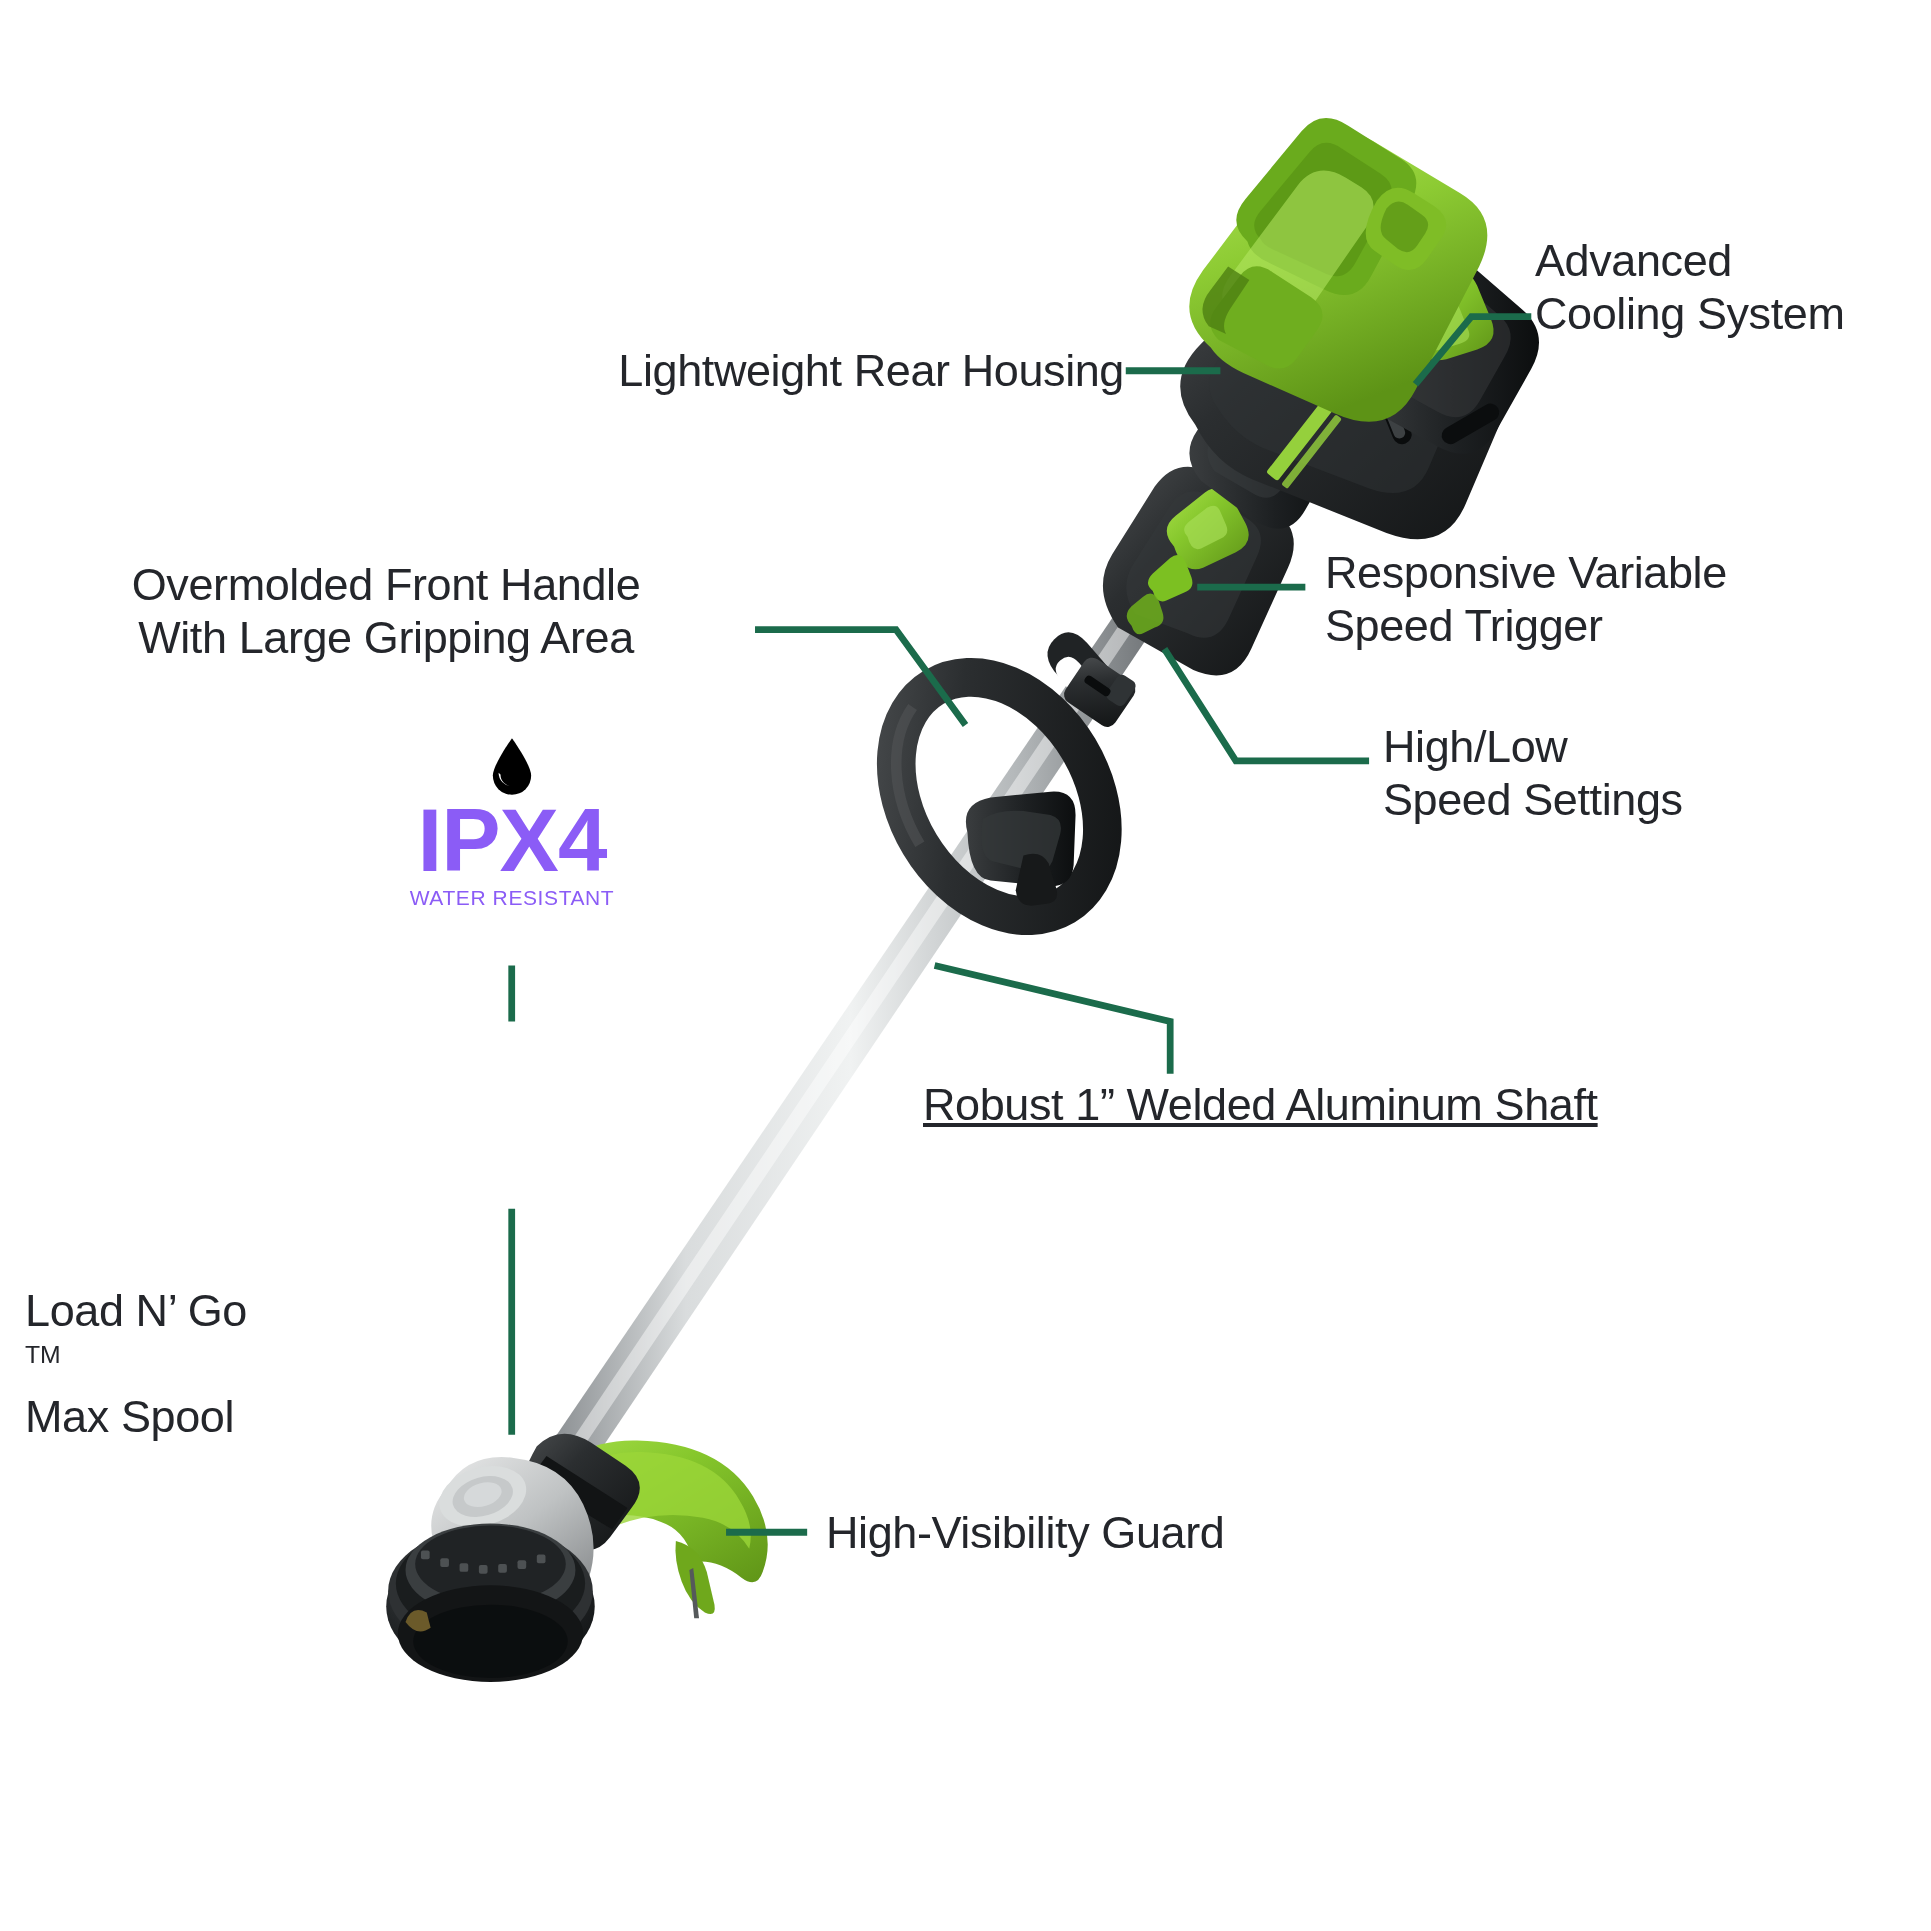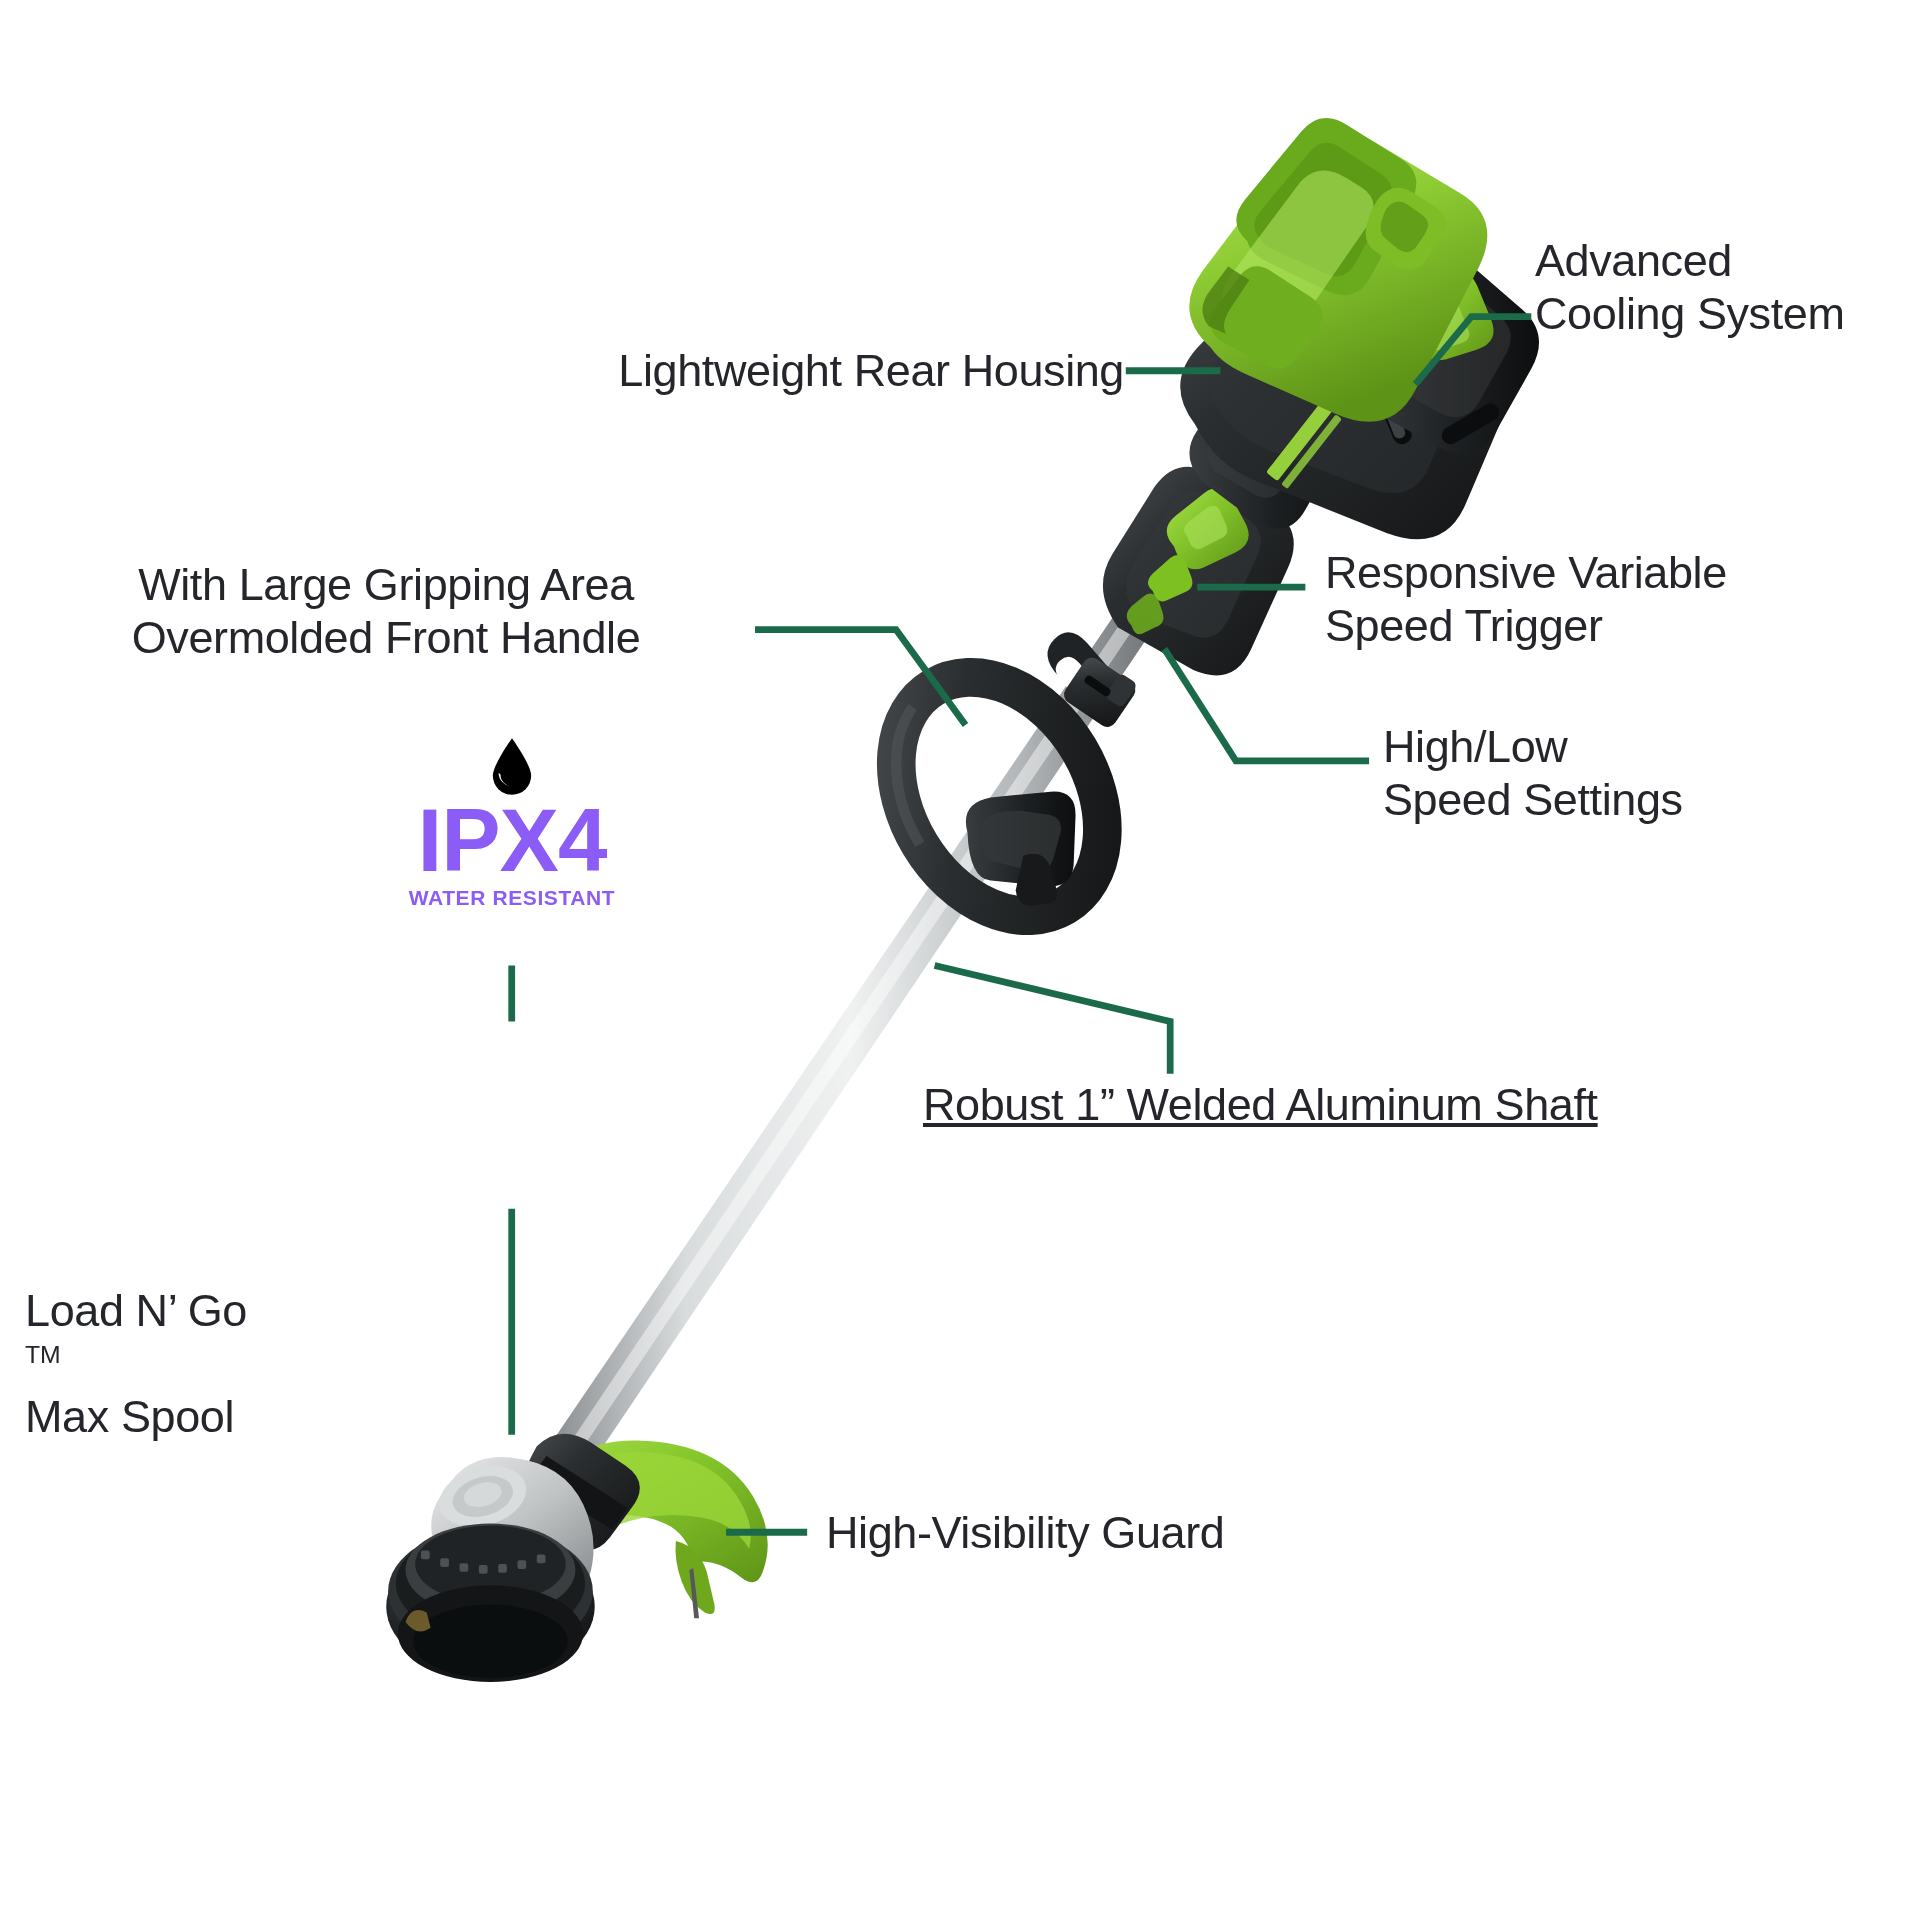--- a/index.html
+++ b/index.html
@@ -6,21 +6,21 @@
   body{width:1931px;height:1931px;position:relative;overflow:hidden;
        font-family:"Liberation Sans","DejaVu Sans",sans-serif;}
   #stage{position:absolute;left:0;top:0;width:1931px;height:1931px;background:#fff;}
   .svg-layer{position:absolute;left:0;top:0;width:1931px;height:1931px;}
   .lbl{position:absolute;color:#24262b;font-weight:500;letter-spacing:-0.4px;}
   .lbl span{display:block;}
   .l-big{font-size:45px;line-height:1.18;}
   .badge{position:absolute;text-align:center;color:#8b5cf6;}
   .badge .ipx{font-family:"Liberation Sans","DejaVu Sans",sans-serif;
        font-size:89px;font-weight:bold;letter-spacing:-1px;line-height:0.92;}
-  .badge .wr{font-size:21px;font-weight:bold;letter-spacing:0.6px;margin-top:3.9px;}
+  .badge .wr{font-size:21px;font-weight:normal;letter-spacing:0.6px;margin-top:3.9px;}
   sup{font-size:0.55em;vertical-align:super;letter-spacing:0;}
 </style>
 </head>
 <body>
 
 <div id="stage">
 
   <svg class="svg-layer" viewBox="0 0 2000 2000" xmlns="http://www.w3.org/2000/svg">
     <defs>
       <linearGradient id="shaftG" x1="0" y1="0" x2="1" y2="0">
@@ -189,22 +189,22 @@
   <div class="lbl l-big" style="left:448px; top:344px; width:676px; text-align:right;">
     <span>Lightweight Rear Housing</span>
   </div>
 
   <div class="lbl l-big" style="left:1535px; top:234px; width:406px; text-align:left;">
     <span>Advanced</span>
     <span>Cooling System</span>
   </div>
 
   <div class="lbl l-big" style="left:29px; top:558px; width:714px; text-align:center;">
+    <span>Overmolded Front Handle</span>
     <span>With Large Gripping Area</span>
-    <span>Overmolded Front Handle</span>
   </div>
 
   <div class="lbl l-big" style="left:1383px; top:720px; width:541px; text-align:left;">
     <span>High/Low</span>
     <span>Speed Settings</span>
   </div>
 
   <div class="lbl l-big" style="left:1325px; top:546px; width:599px; text-align:left;">
     <span>Responsive Variable</span>
     <span>Speed Trigger</span>

